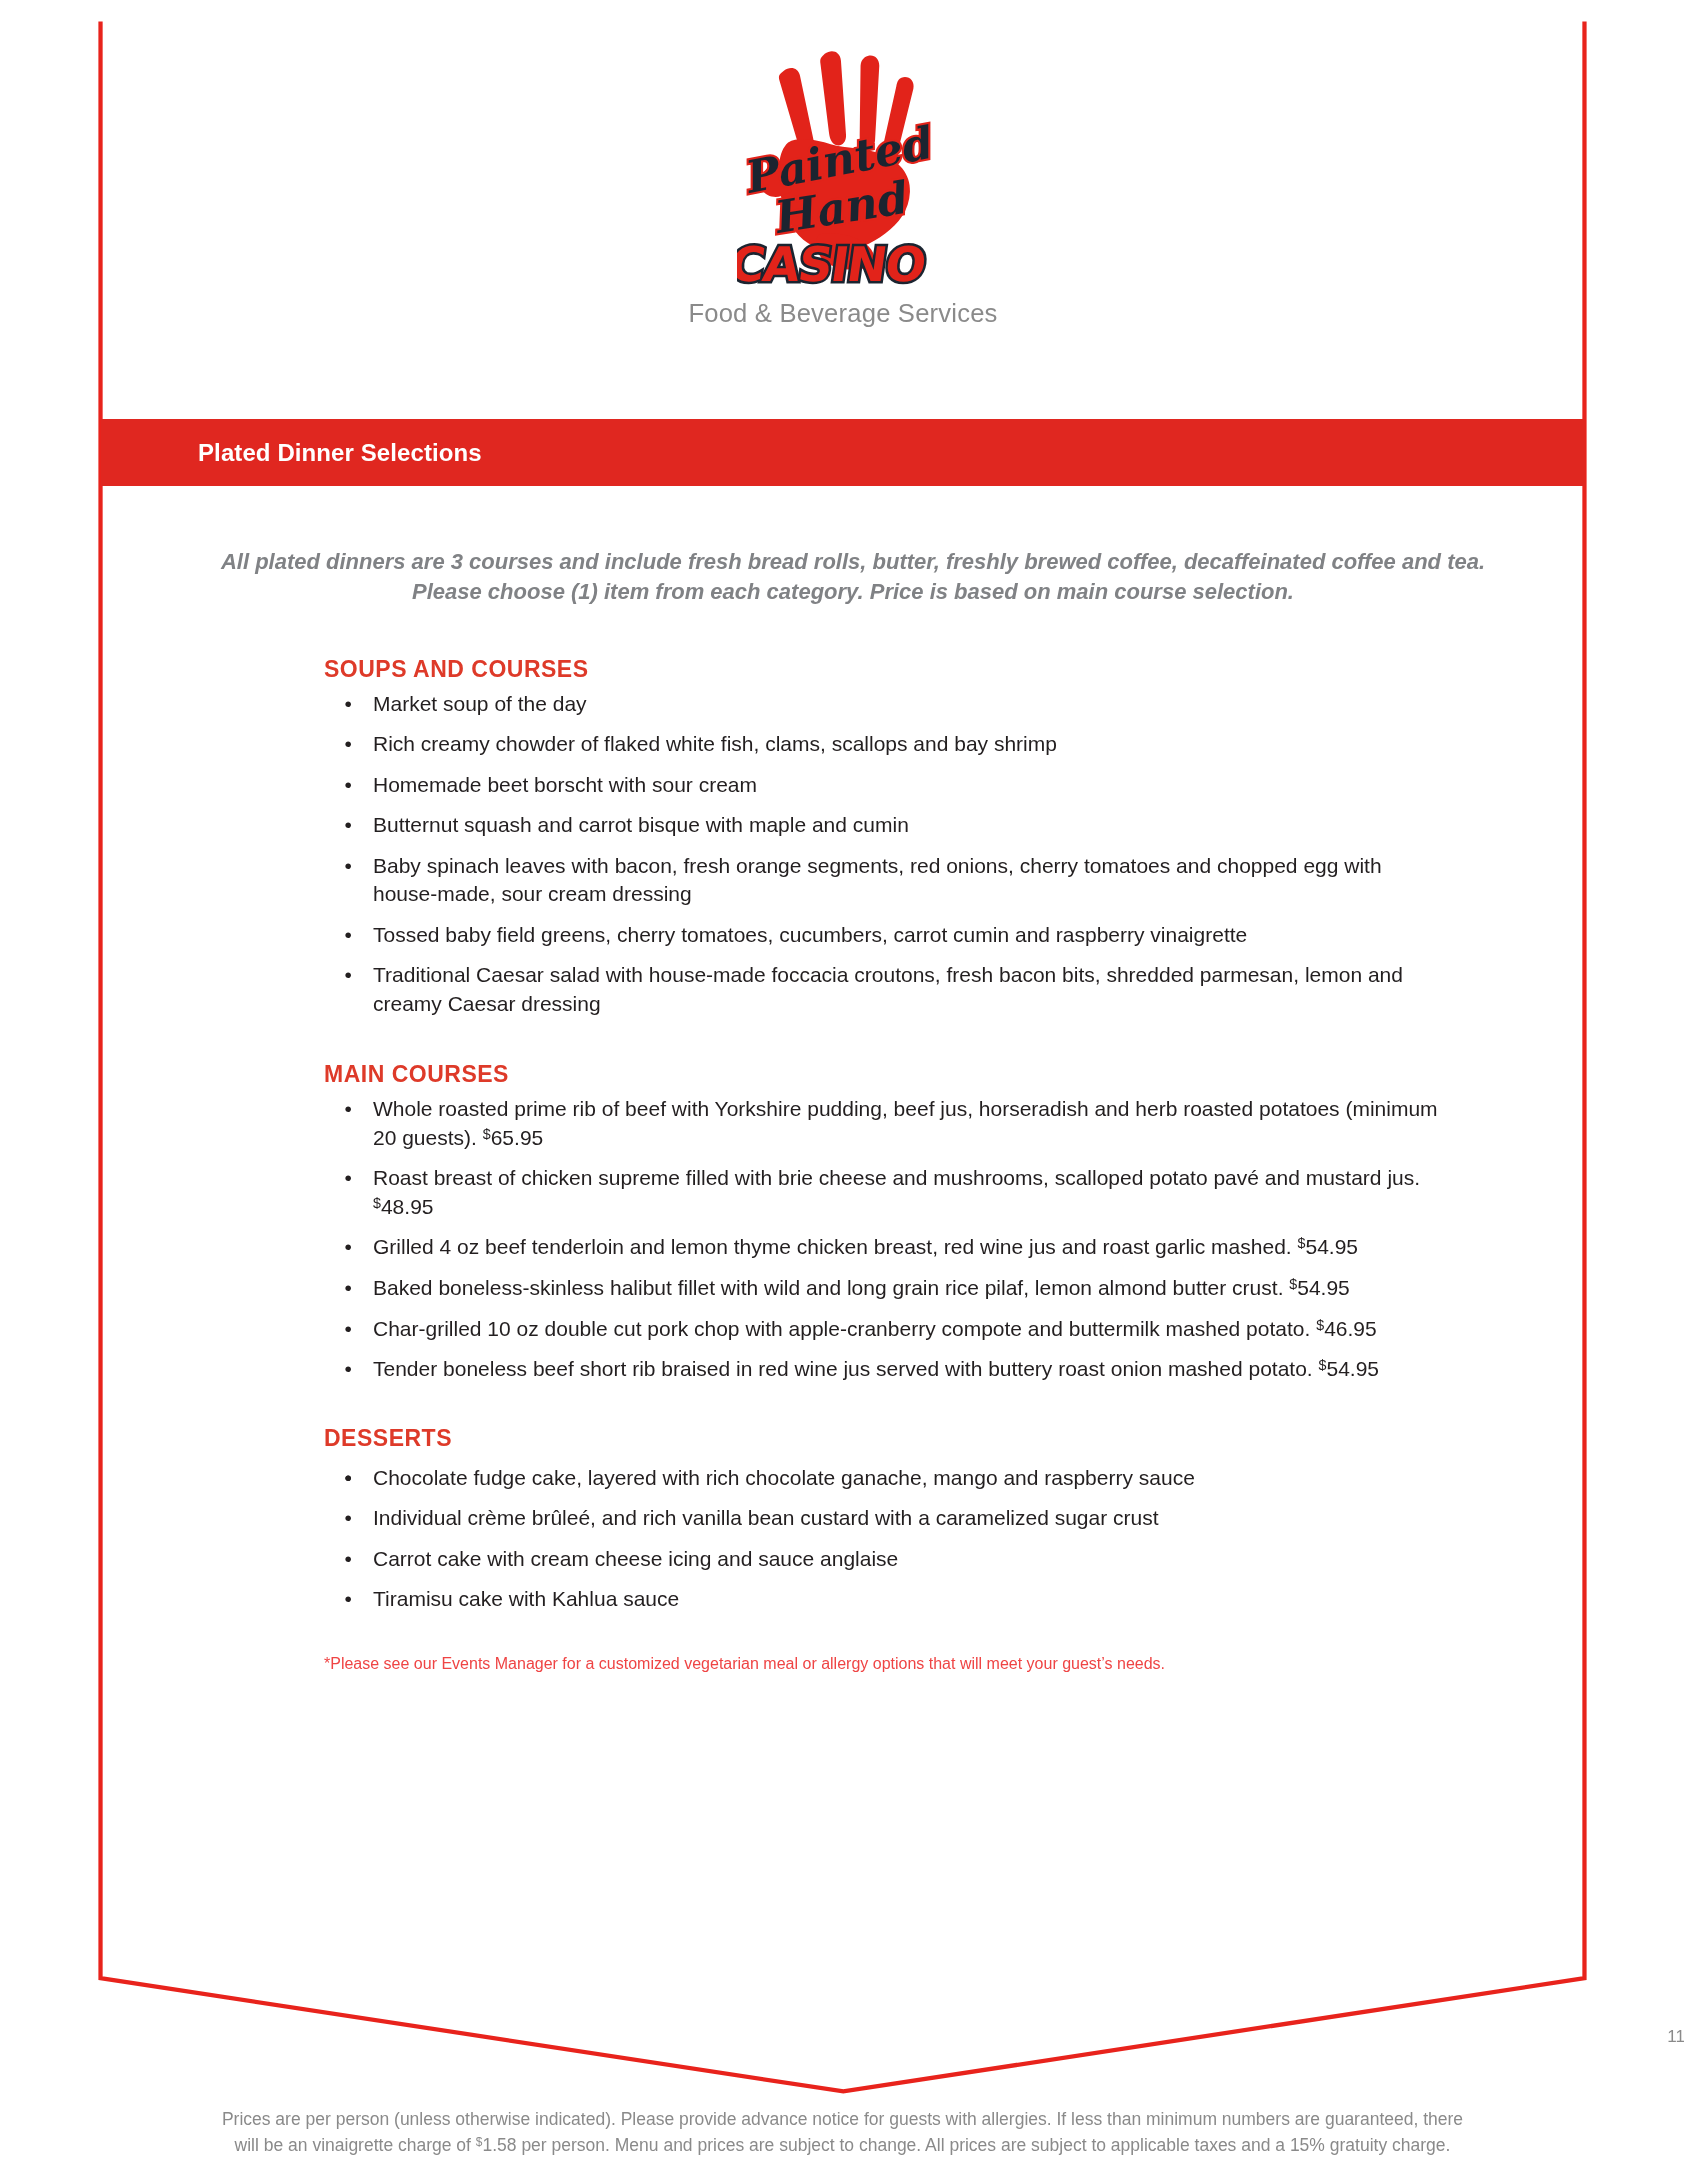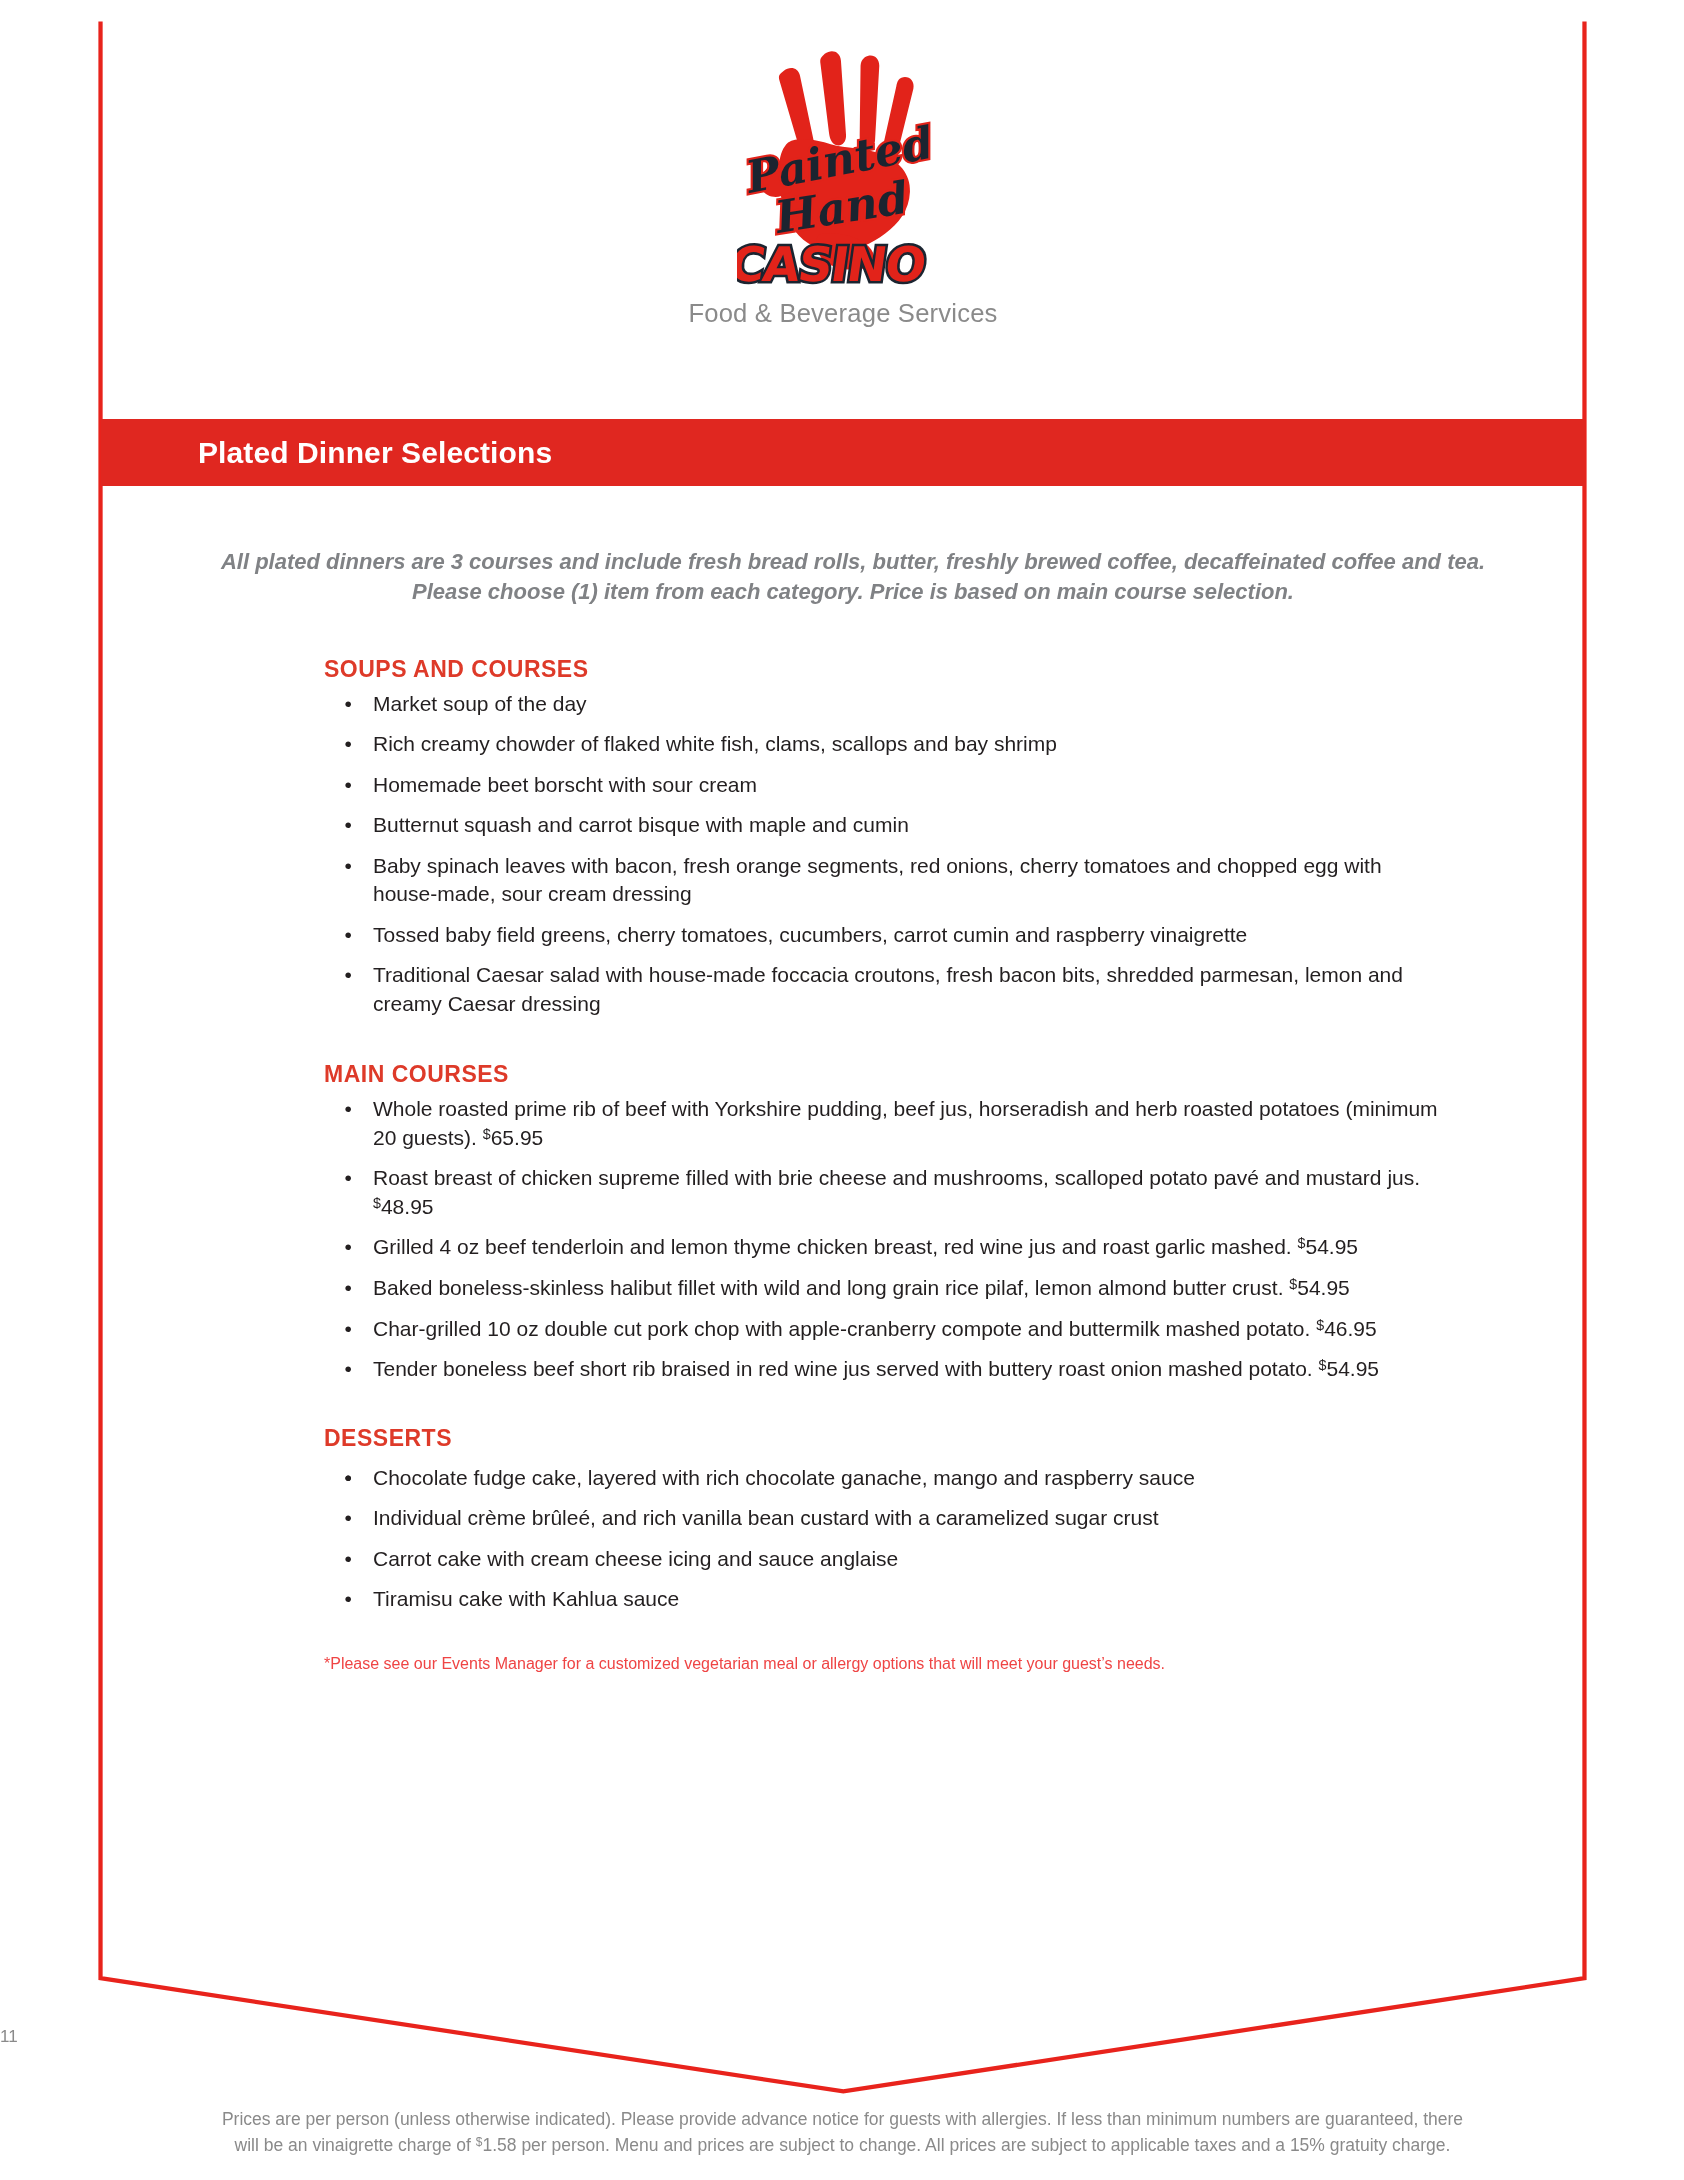--- a/index.html
+++ b/index.html
@@ -58,21 +58,21 @@
     left: 101px;
     top: 419px;
     width: 1484px;
     height: 67px;
     background: #e02720;
     display: flex;
     align-items: center;
   }
   .banner-title {
     color: #ffffff;
-    font-size: 30px;
+    font-size: 24px;
     font-weight: bold;
     margin-left: 97px;
     letter-spacing: 0.1px;
     text-align: center;
   }
 
   
   .content {
     position: absolute;
     left: 111px;
@@ -145,21 +145,21 @@
     font-size: 16px;
     color: #ef4444;
   }
 
   
   .page-number {
     position: absolute;
     left: 0;
     top: 2027px;
     width: 1685px;
-    text-align: left;
+    text-align: right;
     font-size: 17px;
     color: #8a8a8a;
   }
   .footer-text {
     position: absolute;
     left: 0;
     top: 2106px;
     width: 1685px;
     text-align: center;
     font-size: 17.5px;

